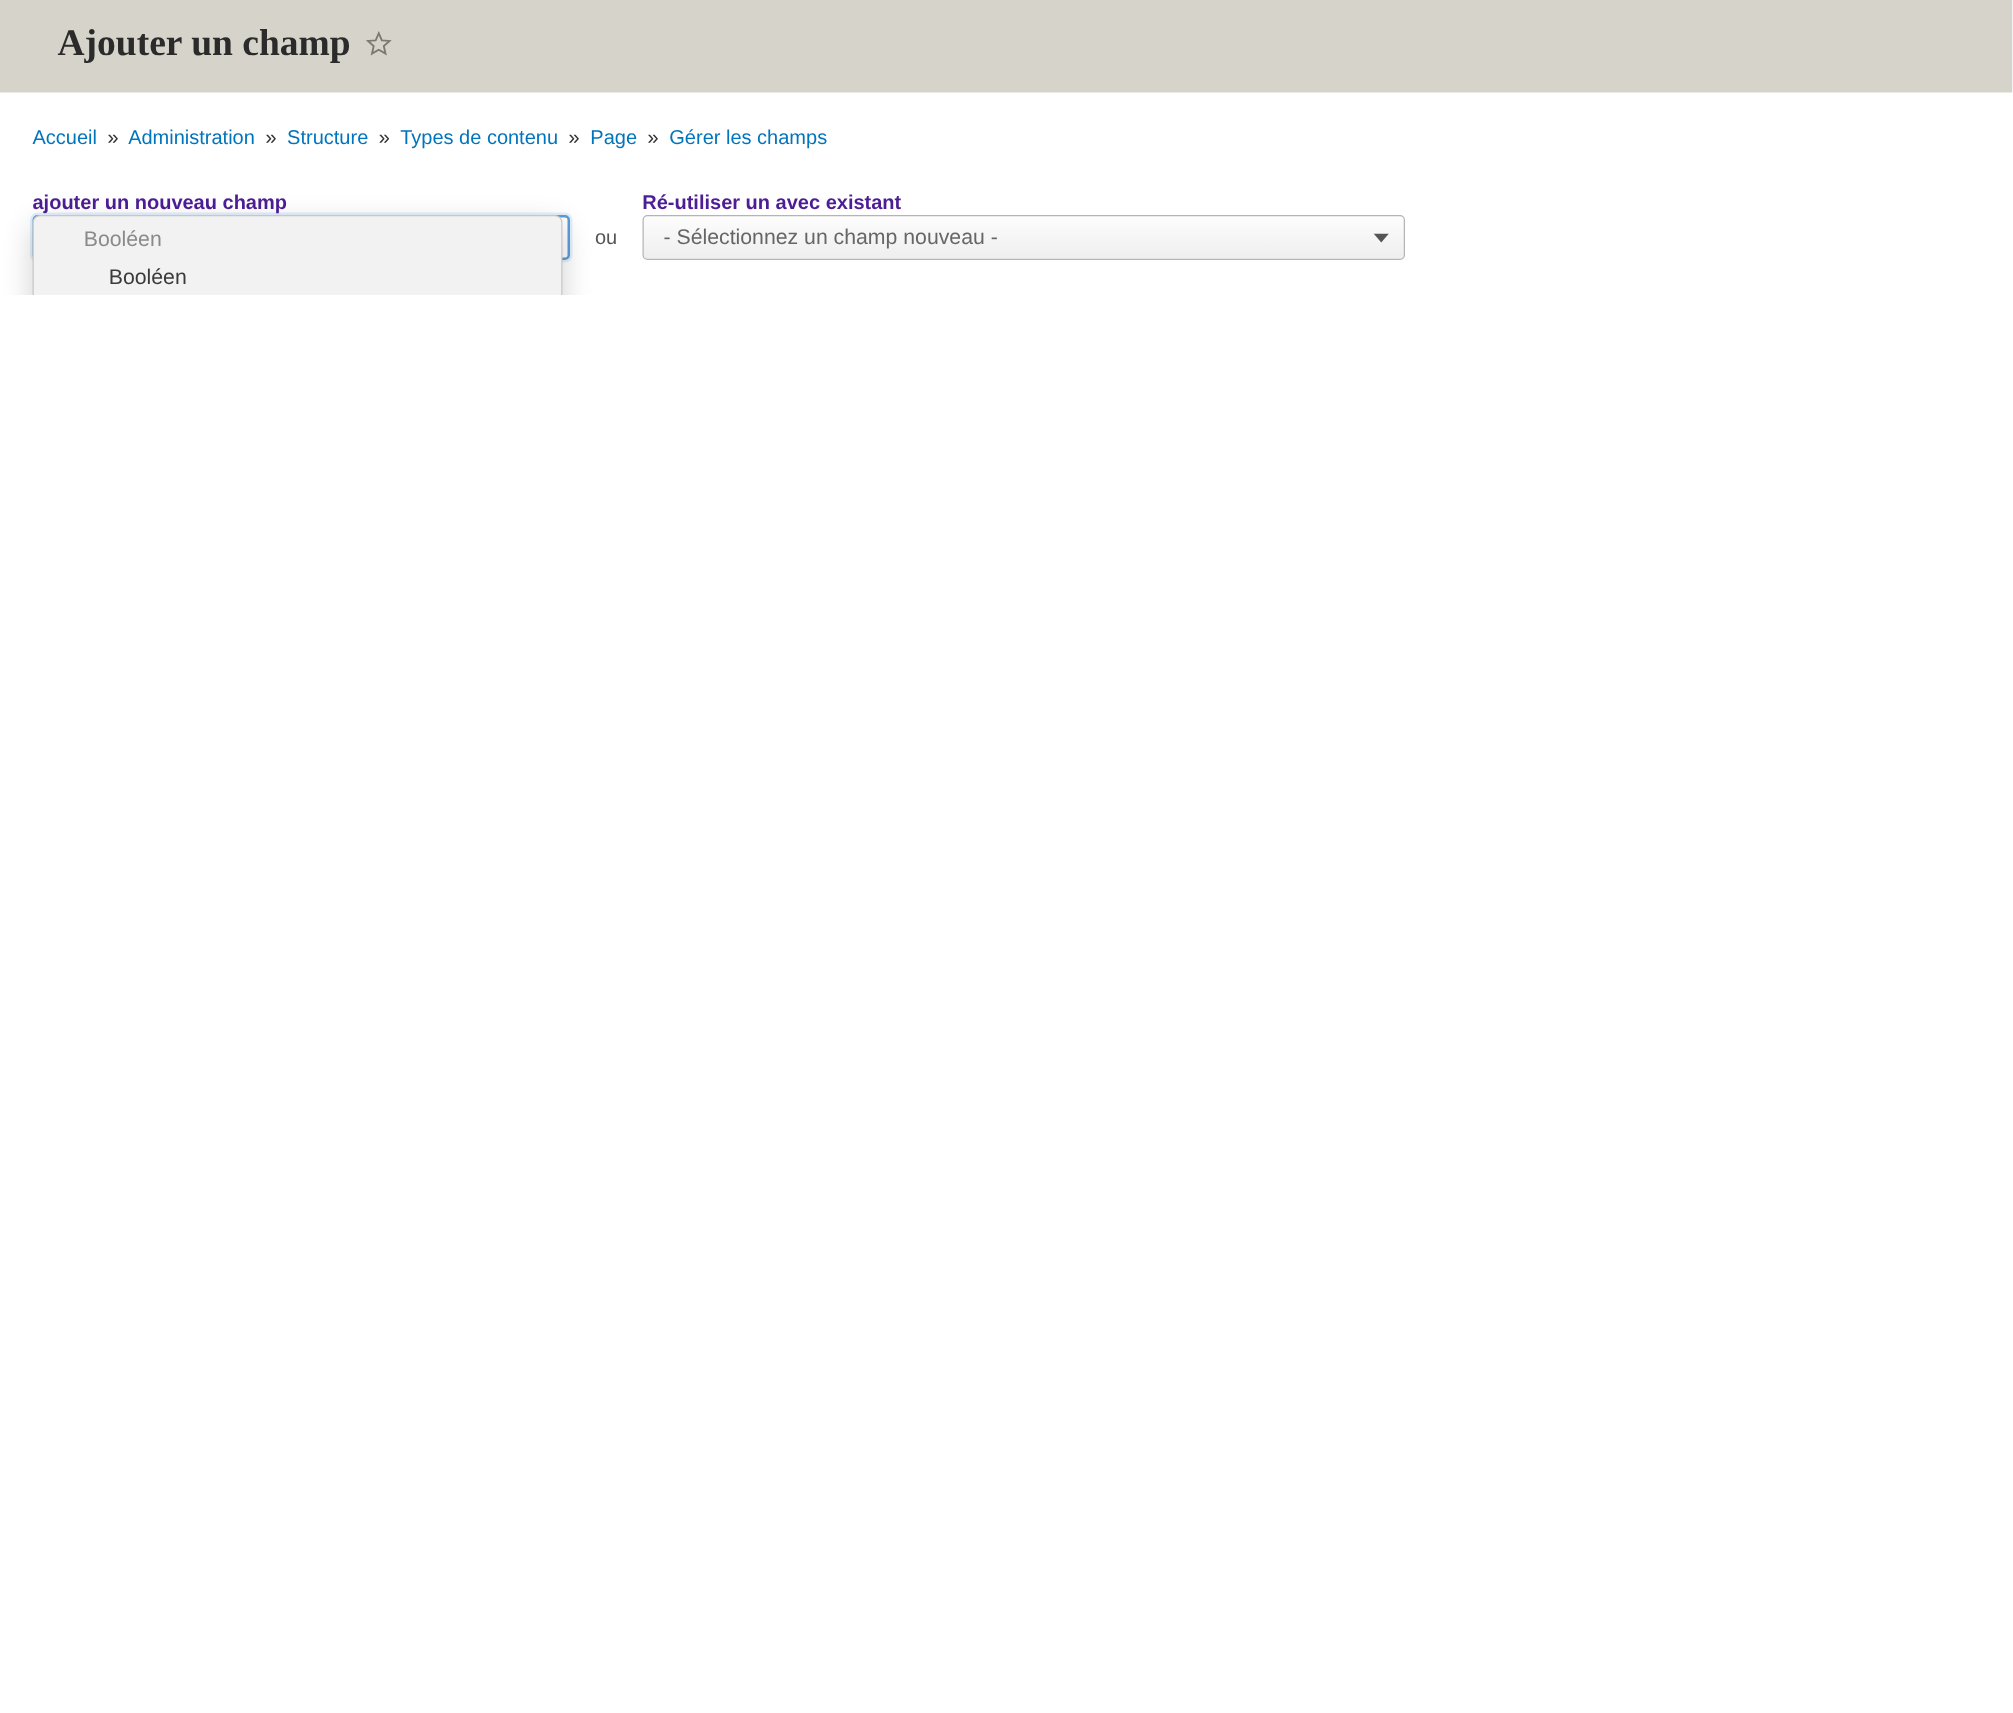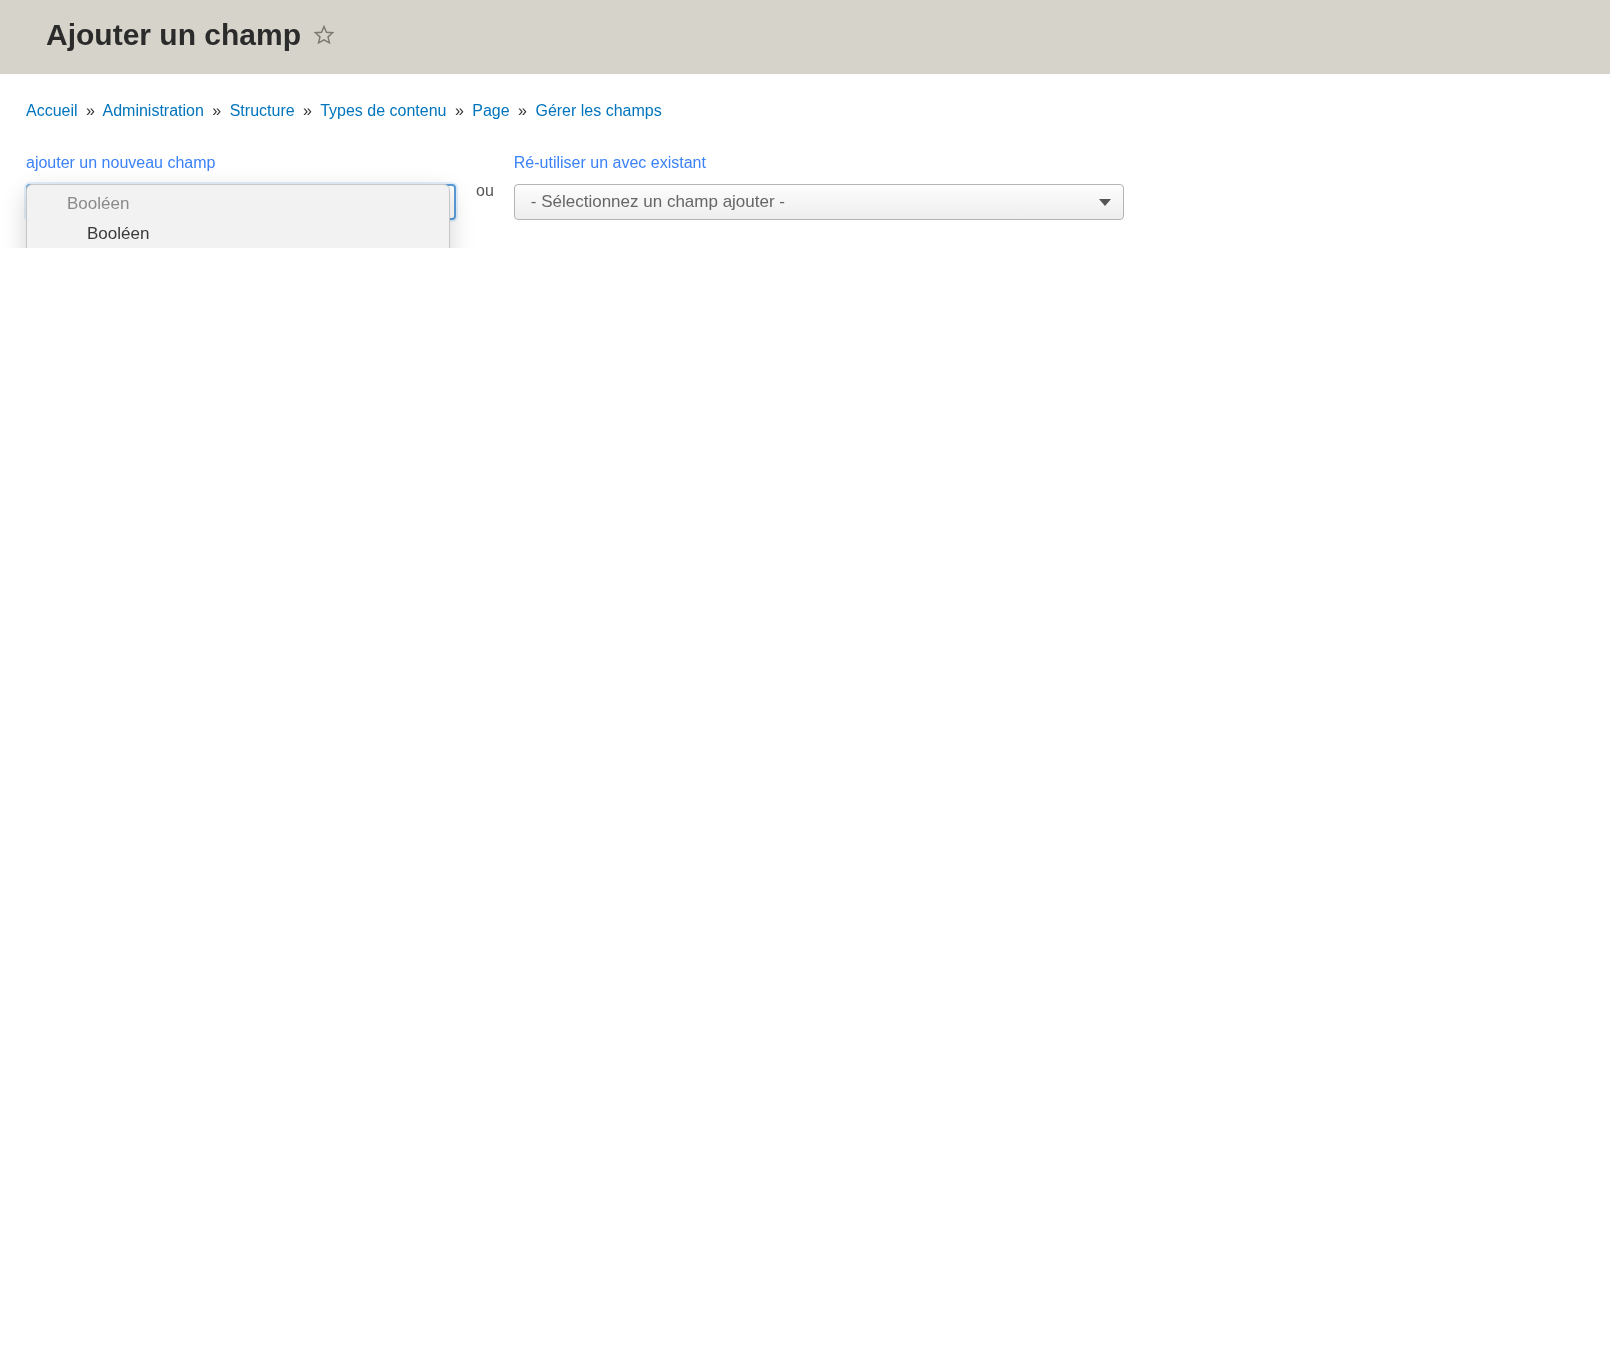--- a/index.html
+++ b/index.html
@@ -11,20 +11,21 @@
   }
   .header {
     background: #d6d4ca;
     padding: 18px 0 22px 0;
   }
   .header-inner {
     padding-left: 46px;
     display: flex;
     align-items: center;
     gap: 12px;
+    font-family: Liberation Serif, serif;
   }
   .page-title {
     font-size: 30px;
     font-weight: 700;
     color: #2b2b2b;
   }
   .star-icon {
     width: 22px; height: 22px;
     display: inline-block;
     color: #7a7a70;
@@ -48,23 +49,23 @@
     display: flex;
     align-items: flex-start;
     gap: 20px;
   }
   .form-col {
     display: flex;
     flex-direction: column;
   }
   .field-label {
     font-size: 16px;
-    font-weight: 400;
-    color: #3b82f6;
-    margin-bottom: 12px;
+    font-weight: 700;
+    color: #4c1d95;
+    margin-bottom: 0;
   }
   .select-wrap {
     position: relative;
   }
   .type-select {
     width: 430px;
     height: 36px;
     border: 2px solid #5b9dd9;
     border-radius: 4px;
     background: #fff;
@@ -198,18 +199,18 @@
             <div class="dd-child">Texte (formaté, long)</div>
           </div>
       </div>
     </div>
 
     <div class="or-label">ou</div>
 
     <div class="form-col">
       <label class="field-label">Ré-utiliser un avec existant</label>
       <div class="existing-select">
-        <span>- Sélectionnez un champ ajouter -</span>
+        <span>- Sélectionnez un champ nouveau -</span>
         <span class="chevron-down"></span>
       </div>
     </div>
   </div>
 </div>
 
 </body></html>

